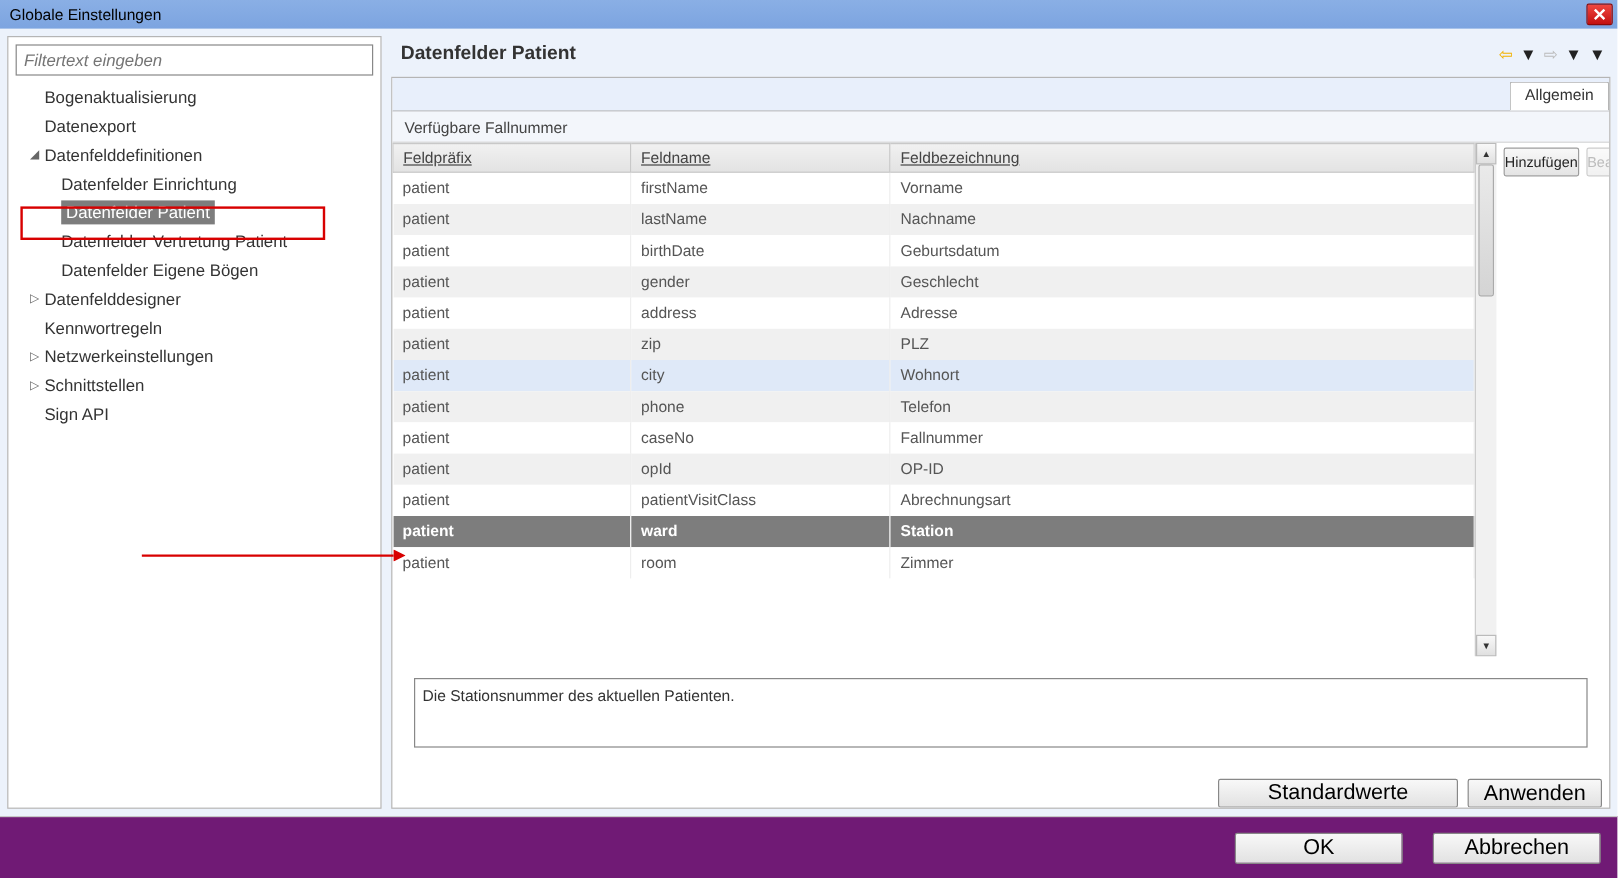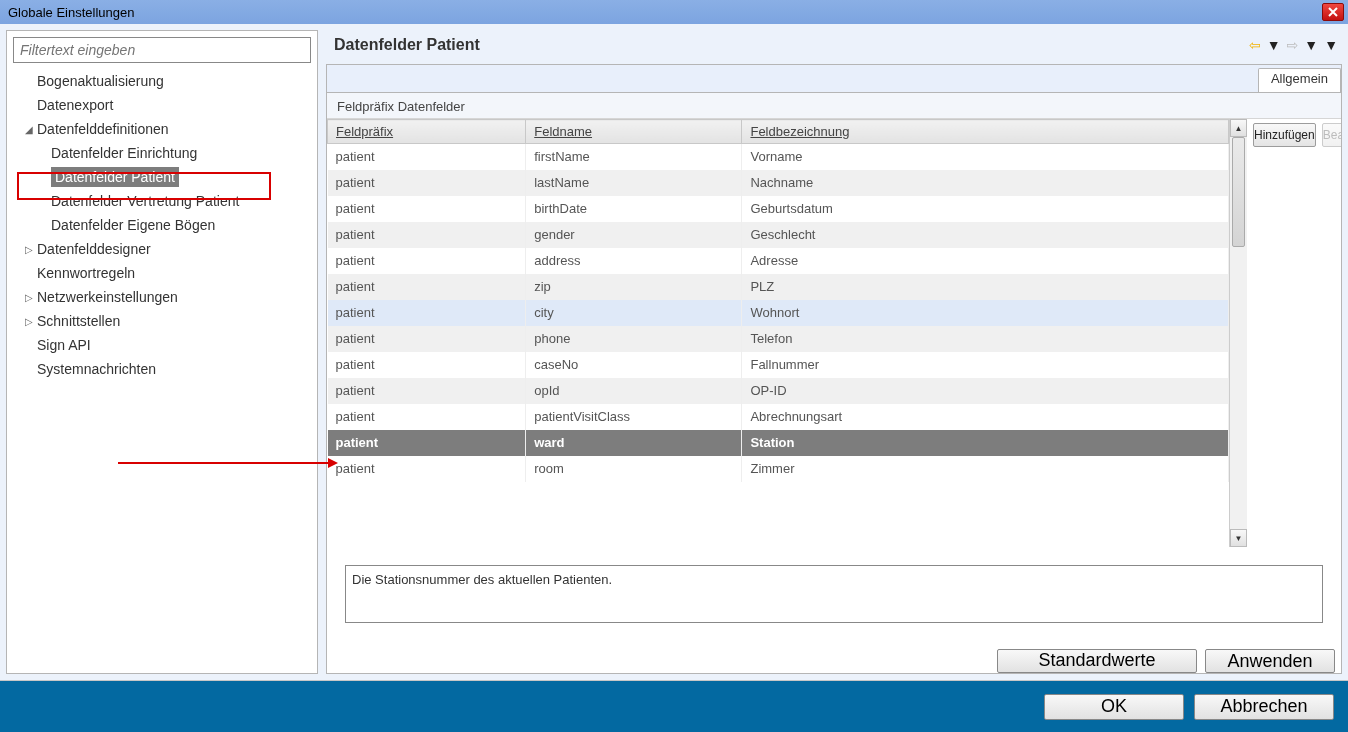--- a/index.html
+++ b/index.html
@@ -47,23 +47,23 @@
   .vscroll .thumb { position: absolute; top: 18px; left: 2px; right: 2px; height: 110px; background: linear-gradient(#eaeaea,#d4d4d4); border: 1px solid #aaa; border-radius: 2px; cursor: pointer; }
 
   .side-buttons { width: 94px; display: flex; gap: 6px; padding: 4px 6px 0 6px; }
   .side-buttons button { height: 24px; font-size: 12px; background: linear-gradient(#f8f8f8,#e4e4e4); border: 1px solid #9c9c9c; border-radius: 2px; cursor: pointer; color: #222; }
   .side-buttons button:disabled { color: #bcbcbc; border-color: #ccc; background: linear-gradient(#fafafa,#f1f1f1); cursor: default; }
 
   .desc-box { margin: 18px; border: 1px solid #888; padding: 6px; height: 58px; font-size: 13px; color: #333; background: #fff; }
 
   .bottom-bar { display: flex; justify-content: flex-end; gap: 8px; padding: 8px 6px 0 0; border-top: none; }
   .btn { width: 170px; height: 24px; font-size: 18px; background: linear-gradient(#f8f8f8,#e2e2e2); border: 1px solid #888; border-radius: 2px; cursor: pointer; }
-  .btn.small { width: 130px; }
-
-  .footer { height: 52px; display: flex; justify-content: flex-end; align-items: center; gap: 10px; padding: 0 14px; border-top: 1px solid #c7c7c7; background: #0369a1; }
+  .btn.small { width: 112px; }
+
+  .footer { height: 52px; display: flex; justify-content: flex-end; align-items: center; gap: 25px; padding: 0 14px; border-top: 1px solid #c7c7c7; background: #701a75; }
   .footer .btn { width: 140px; height: 26px; }
 
   .red-arrow { position: absolute; top: 458px; left: 118px; width: 220px; height: 10px; pointer-events: none; }
 </style>
 </head>
 <body>
 
 <div class="window">
   <div class="titlebar">
     <span>Globale Einstellungen</span>
@@ -115,44 +115,40 @@
             <span class="label">Netzwerkeinstellungen</span>
           </div>
           <div class="tree-item">
             <span class="arrow">▷</span>
             <span class="label">Schnittstellen</span>
           </div>
           <div class="tree-item">
             <span class="arrow"></span>
             <span class="label">Sign API</span>
           </div>
-          <div class="tree-item">
-            <span class="arrow"></span>
-            <span class="label">Systemnachrichten</span>
-          </div>
         </div>
     </div>
 
     <div class="right-pane">
       <div class="header-row">
         <div class="page-title">Datenfelder Patient</div>
         <div class="nav-icons">
           <span class="nav-arrow-back">⇦</span>
           <span class="nav-tri">▼</span>
           <span class="nav-arrow-fwd">⇨</span>
           <span class="nav-tri">▼</span>
           <span class="nav-tri">▼</span>
         </div>
       </div>
 
       <div class="content-frame">
         <div class="tab-strip">
           <div class="tab">Allgemein</div>
         </div>
-        <div class="group-label">Feldpräfix Datenfelder</div>
+        <div class="group-label">Verfügbare Fallnummer</div>
 
         <div class="table-wrap">
           <div class="table-scroll">
             <table>
               <colgroup>
                   <col style="width:22%">
                   <col style="width:24%">
                   <col>
                 </colgroup>
               <thead>

